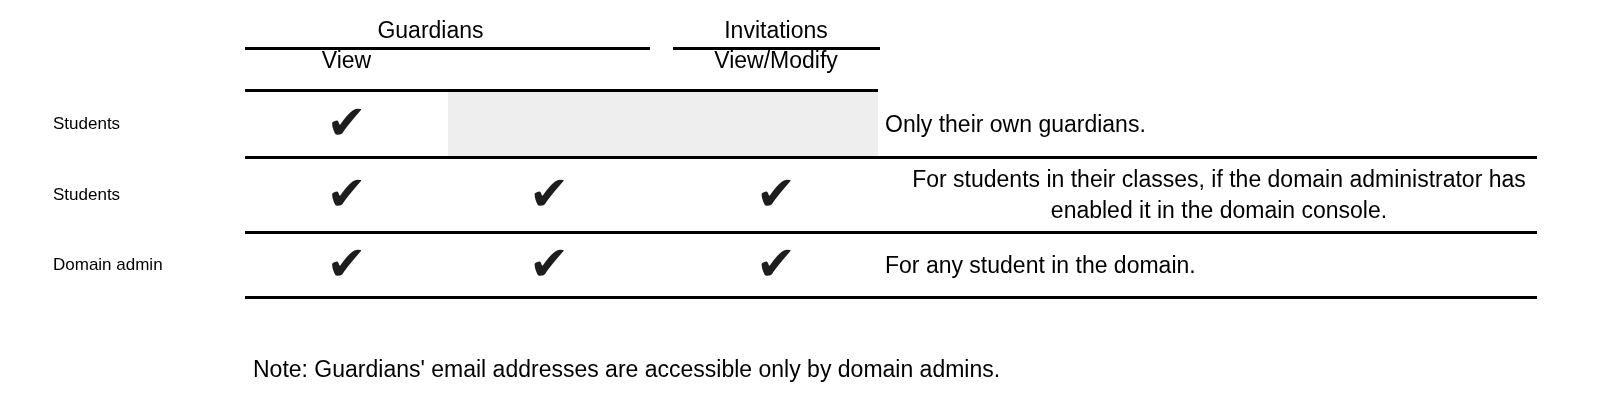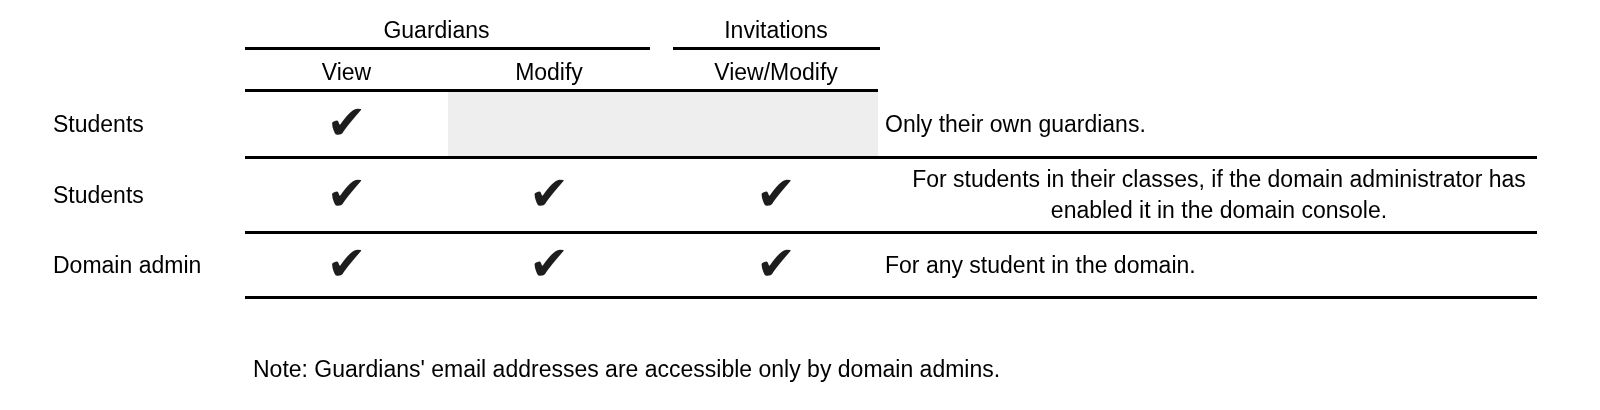--- a/index.html
+++ b/index.html
@@ -19,39 +19,39 @@
 
   
   .group-label {
     position: absolute;
     top: 16px;
     height: 28px;
     line-height: 28px;
     font-size: 23px;
     text-align: center;
   }
-  .group-label.guardians { left: 234px; width: 405px; }
+  .group-label.guardians { left: 228px; width: 405px; }
   .group-label.invitations { left: 672px; width: 208px; }
 
   .rule {
     position: absolute;
     background: var(--line-color, #000000);
     height: 3px;
   }
   .rule.guardians-rule { left: 245px; width: 405px; top: 47px; }
   .rule.invitations-rule { left: 673px; width: 207px; top: 47px; }
   .rule.head-bottom-rule { left: 245px; width: 633px; top: 89px; }
   .rule.row-rule { left: 245px; width: 1292px; }
   .rule.row-rule-0 { top: 156px; }
   .rule.row-rule-1 { top: 231px; }
   .rule.row-rule-2 { top: 296px; }
 
   .subhead {
     position: absolute;
-    top: 58px;
+    top: 46px;
     height: 28px;
     line-height: 28px;
     font-size: 23px;
     text-align: center;
   }
   .subhead.view { left: 245px; width: 203px; }
   .subhead.modify { left: 448px; width: 202px; }
   .subhead.viewmodify { left: 672px; width: 208px; }
 
   
@@ -69,21 +69,21 @@
     background: var(--shade-color, #eeeeee);
   }
 
   .row-label {
     position: absolute;
     left: 53px;
     top: 0;
     height: 100%;
     display: flex;
     align-items: center;
-    font-size: 23px;
+    font-size: 17px;
     white-space: nowrap;
   }
 
   .cell {
     position: absolute;
     top: 0;
     height: 100%;
     display: flex;
     align-items: center;
     justify-content: center;
@@ -130,21 +130,20 @@
 
 <div class="canvas">
 
   <div class="group-label guardians">Guardians</div>
   <div class="group-label invitations">Invitations</div>
 
   <div class="rule guardians-rule"></div>
   <div class="rule invitations-rule"></div>
 
   <div class="subhead view">View</div>
-  <div class="subhead modify">Modify</div>
   <div class="subhead viewmodify">View/Modify</div>
 
   <div class="rule head-bottom-rule"></div>
 
   <div class="row row-0">
     <div class="shade"></div>
     <div class="row-label">Students</div>
     <div class="cell view">
         <span class="check">✔</span>
       </div>

